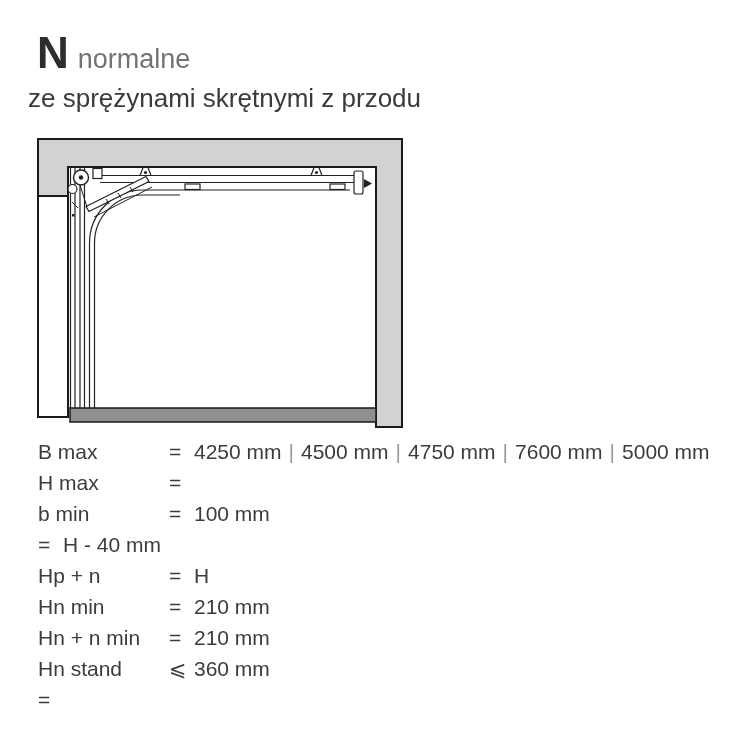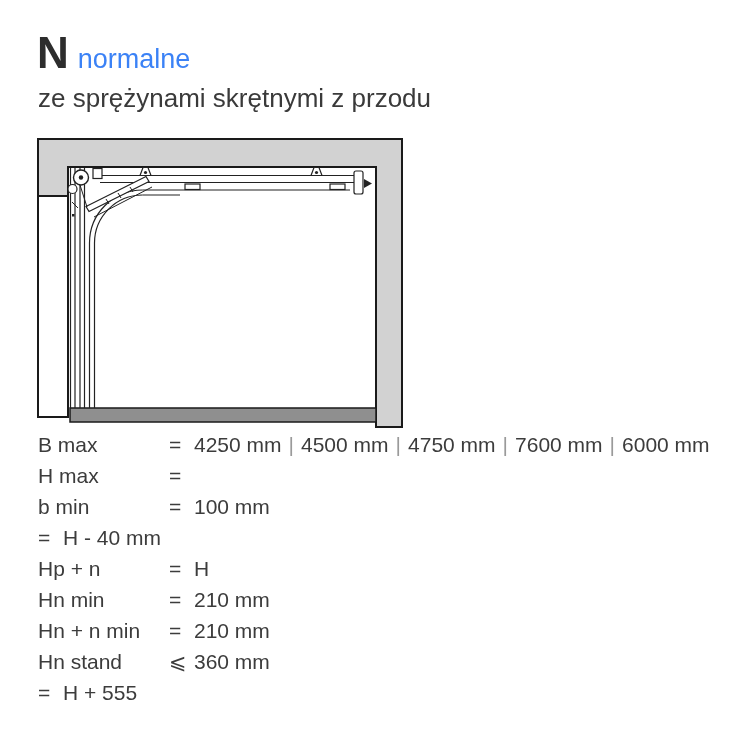--- a/index.html
+++ b/index.html
@@ -1,25 +1,25 @@
 <!DOCTYPE html>
 <html><head>
 <meta charset="utf-8">
 <style>
   *{box-sizing:border-box}
   html,body{margin:0;padding:0;background:#fff}
   .page{position:relative;width:750px;height:729px;background:#ffffff;overflow:hidden;
         font-family:"Liberation Sans","DejaVu Sans",sans-serif;color:#3b3b3b}
   .title{position:absolute;left:37px;top:31px;display:flex;align-items:baseline;gap:9px}
   .title .big{font-size:44px;font-weight:600;color:#2d2d2d;line-height:1;letter-spacing:0}
-  .title .word{font-size:27px;font-weight:400;color:#3b82f6}
-  .subtitle{position:absolute;left:38px;top:83px;font-size:26px;font-weight:400;color:#3a3a3a}
+  .title .word{font-size:27px;font-weight:400;color:#737373}
+  .subtitle{position:absolute;left:28px;top:83px;font-size:26px;font-weight:400;color:#3a3a3a}
   .diagram{position:absolute;left:37px;top:137px;width:367px;height:293px}
   .spec{position:absolute;left:38px;top:433px;width:700px}
-  .row{display:flex;align-items:flex-start;height:31px;font-size:21px;white-space:nowrap;color:#3c3c3c}
+  .row{display:flex;align-items:flex-end;height:31px;font-size:21px;white-space:nowrap;color:#3c3c3c}
   .lab{width:131px;flex:none}
   .op{width:25px;flex:none}
   .val{flex:1}
   .sep{color:#9a9a9a;margin:0 7px}
 </style>
 </head>
 <body>
 
 <div class="page">
 
@@ -93,21 +93,21 @@
         <line x1="72" y1="202" x2="78" y2="208" stroke-width="1"></line>
         <rect x="72" y="214" width="2.5" height="2.5" fill="#222" stroke="none"></rect>
       </g>
     </svg>
   </div>
 
   <div class="spec">
       <div class="row">
         <span class="lab">B max</span>
         <span class="op">=</span>
-        <span class="val"><span>4250 mm</span><span class="sep">|</span><span>4500 mm</span><span class="sep">|</span><span>4750 mm</span><span class="sep">|</span><span>7600 mm</span><span class="sep">|</span><span>6000 mm</span></span>
+        <span class="val"><span>4250 mm</span><span class="sep">|</span><span>4500 mm</span><span class="sep">|</span><span>4750 mm</span><span class="sep">|</span><span>7600 mm</span><span class="sep">|</span><span>5000 mm</span></span>
       </div>
       <div class="row">
         <span class="lab">H max</span>
         <span class="op">=</span>
       </div>
       <div class="row">
         <span class="lab">b min</span>
         <span class="op">=</span>
         <span class="val"><span>100 mm</span></span>
       </div>
@@ -130,17 +130,16 @@
         <span class="op">=</span>
         <span class="val"><span>210 mm</span></span>
       </div>
       <div class="row">
         <span class="lab">Hn stand</span>
         <span class="op">⩽</span>
         <span class="val"><span>360 mm</span></span>
       </div>
       <div class="row">
         <span class="op">=</span>
-        <span class="val"><span>H + 555</span></span>
       </div>
     </div>
 
 </div>
 
 </body></html>

